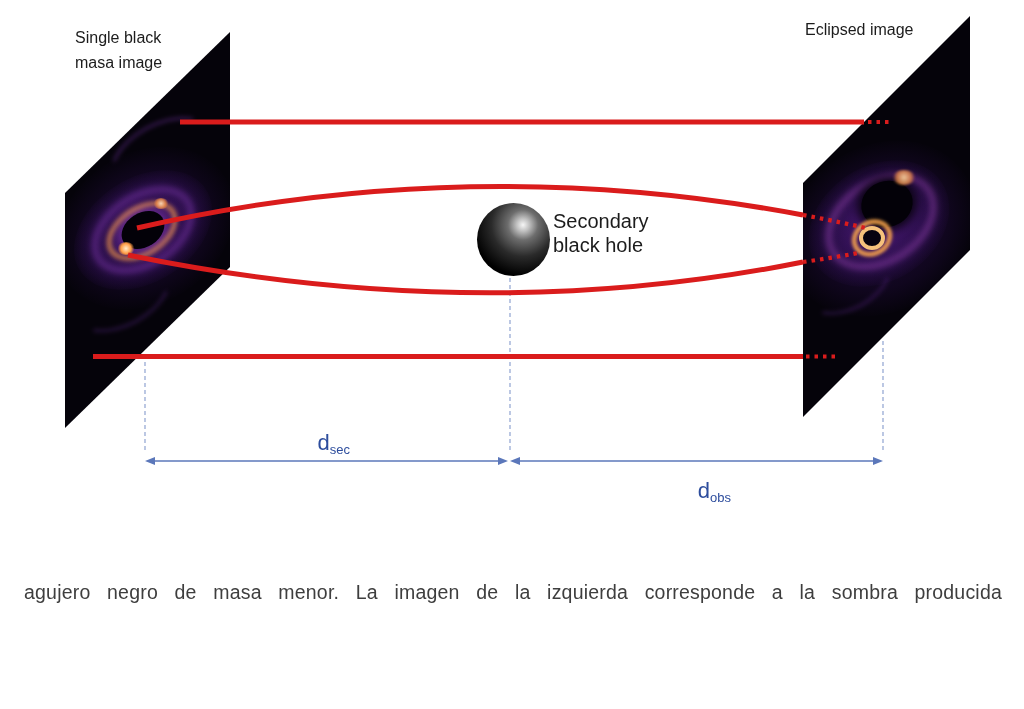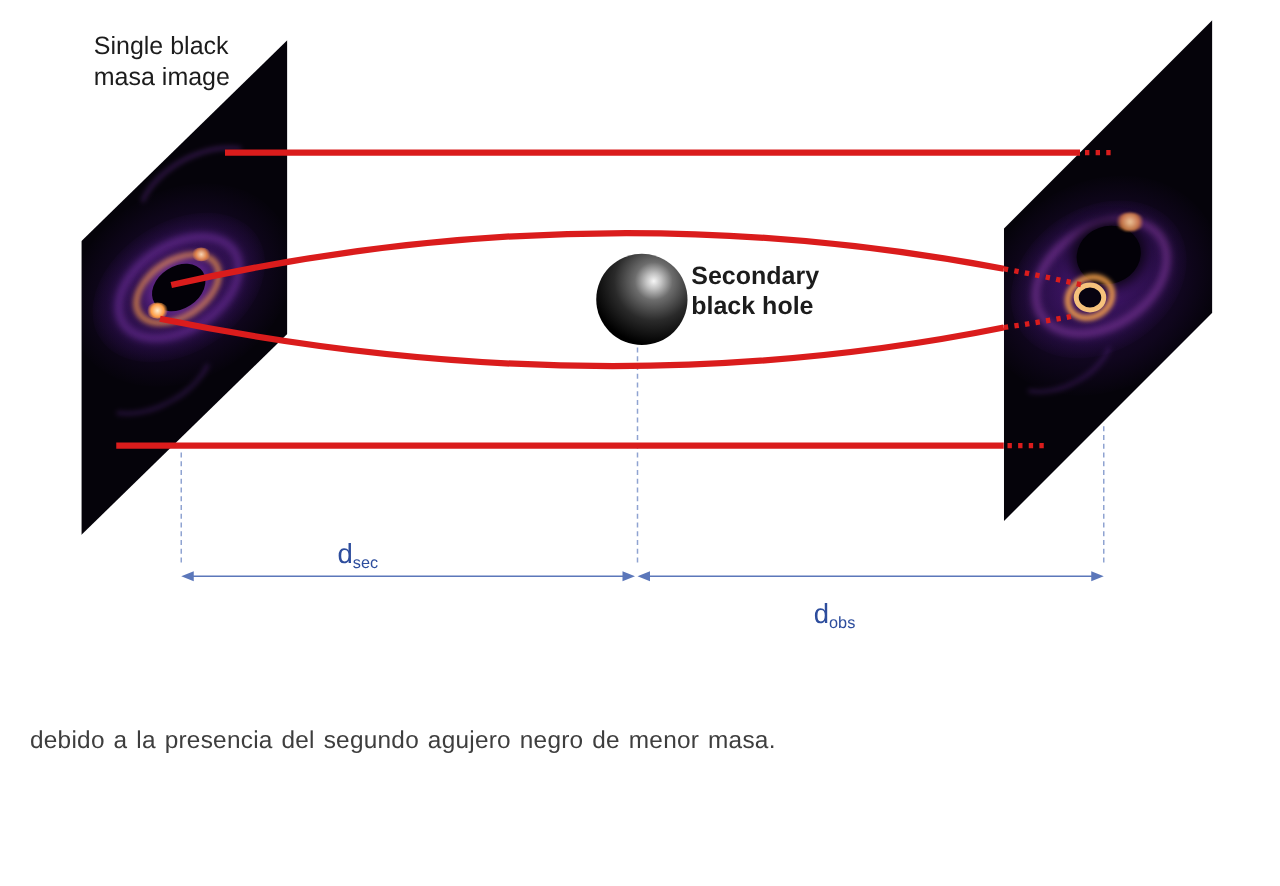--- a/index.html
+++ b/index.html
@@ -61,26 +61,26 @@
     border:3px solid transparent;border-bottom-color:rgba(120,50,180,.30);}
 
   
   svg.overlay{position:absolute;left:0;top:0;width:1024px;height:530px;}
 
   
   .sphere{position:absolute;left:477px;top:203px;width:73px;height:73px;border-radius:50%;
     background:radial-gradient(circle at 63% 30%,#f6f6f6 0%,#c2c2c2 9%,#6d6d6d 22%,#2a2a2a 46%,#000 74%);}
 
   
-  .lbl{position:absolute;color:#1c1c1c;font-size:20px;line-height:25px;}
+  .lbl{position:absolute;color:#1c1c1c;font-size:16px;line-height:25px;}
   .lbl-left{left:75px;top:25px;}
   .lbl-right{left:805px;top:17px;}
-  .lbl-secondary{left:553px;top:209px;font-size:20px;line-height:24px;font-weight:bold;}
+  .lbl-secondary{left:553px;top:209px;font-size:20px;line-height:24px;}
 
-  .dim-label{position:absolute;width:80px;top:430px;text-align:left;
+  .dim-label{position:absolute;width:80px;top:430px;text-align:right;
     color:var(--dim-label);font-size:22px;}
   .dim-label .sub{font-size:13px;vertical-align:-4px;}
   .dim-sec{left:270px;}
   .dim-obs{left:651px;margin-top:48px;}
 
   
   .caption{position:absolute;left:24px;top:576px;width:978px;
     font-size:19.5px;line-height:33.5px;color:var(--caption-color);
     letter-spacing:.2px;word-spacing:1.5px;}
   .cap-line{white-space:normal;}
@@ -149,25 +149,26 @@
       <path d="M803 262 Q831 258 858 253"></path>
     </g>
   </svg>
 
   <div class="sphere"></div>
 
   <div class="lbl lbl-left">
     <div>Single black</div>
     <div>masa image</div>
   </div>
+  <div class="lbl lbl-right">Eclipsed image</div>
   <div class="lbl lbl-secondary">
     <div>Secondary</div>
     <div>black hole</div>
   </div>
 
   <div class="dim-label dim-sec"><span>d</span><span class="sub">sec</span></div>
   <div class="dim-label dim-obs"><span>d</span><span class="sub">obs</span></div>
 
   <div class="caption">
-    <div class="cap-line">debido a la presencia del segundo agujero negro de menor masa.</div>
+    <div class="cap-line j">agujero negro de masa menor. La imagen de la izquierda corresponde a la sombra producida</div>
   </div>
 
 </div>
 
 </body></html>

